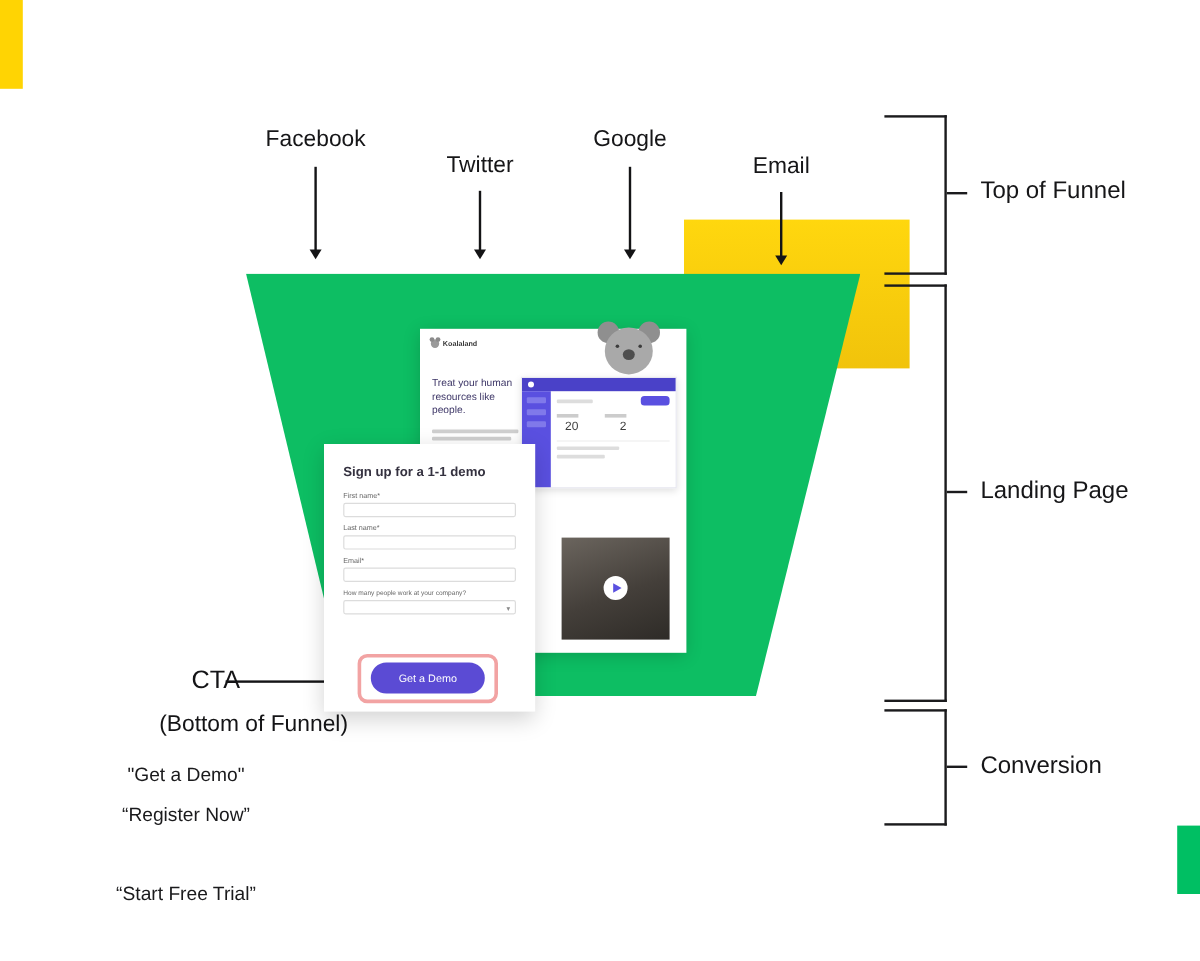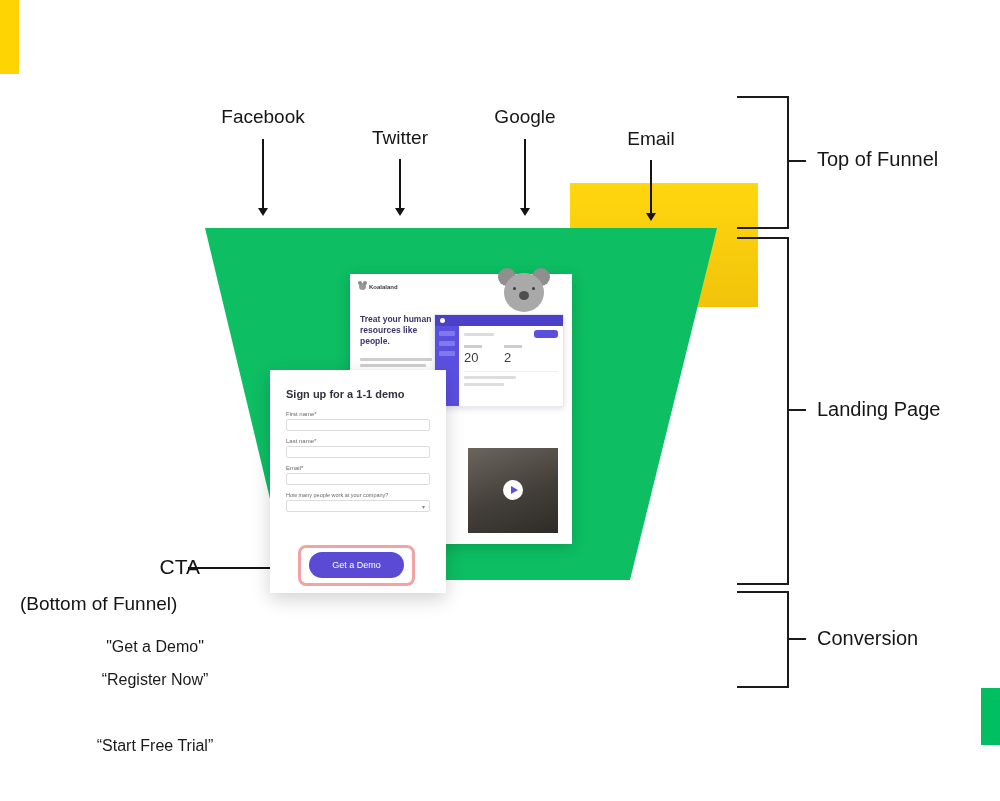--- a/index.html
+++ b/index.html
@@ -42,21 +42,21 @@
 
   
   .lp-card { position:absolute; left:350px; top:274px; width:222px; height:270px; background:#fff;
              box-shadow:0 3px 14px rgba(0,0,0,.18); z-index:3; }
   .lp-brand { position:absolute; top:9px; left:9px; display:flex; align-items:center; gap:3px;
               font-size:6px; font-weight:700; color:#3a3a3a; }
   .lp-brand-dot { width:7px; height:7px; border-radius:50%; background:#9a9a9a; position:relative; }
   .lp-brand-dot::before, .lp-brand-dot::after { content:""; position:absolute; top:-2px; width:4px; height:4px;
               border-radius:50%; background:#8b8b8b; }
   .lp-brand-dot::before { left:-1px; } .lp-brand-dot::after { right:-1px; }
-  .lp-headline { position:absolute; left:10px; top:40px; width:78px; font-size:8.5px; font-weight:700;
+  .lp-headline { position:absolute; left:10px; top:40px; width:78px; font-size:8.5px; font-weight:400;
                  color:#3C3566; line-height:1.3; }
   .lp-line { position:absolute; left:10px; height:2.5px; background:#cfcfcf; border-radius:1px; }
   .lp-line1 { top:84px; width:72px; } .lp-line2 { top:90px; width:66px; }
   .lp-line3 { top:96px; width:70px; } .lp-line4 { top:102px; width:42px; }
 
   
   .koala { position:absolute; left:148px; top:-6px; width:52px; height:52px; z-index:2; }
   .koala .ear { position:absolute; width:18px; height:18px; border-radius:50%; background:#8f8f8f; top:0; }
   .koala .ear.l { left:0; } .koala .ear.r { right:0; }
   .koala .head { position:absolute; left:6px; top:5px; width:40px; height:39px; border-radius:50%; background:#a9a9a9; }
@@ -70,21 +70,21 @@
   .db-header { height:11px; background:#4A41C8; position:relative; }
   .db-header .dot { position:absolute; left:5px; top:3px; width:5px; height:5px; border-radius:50%; background:#fff; }
   .db-side { position:absolute; left:0; top:11px; bottom:0; width:24px; background:#5A50E0; }
   .db-side .row { width:16px; height:5px; margin:5px auto 0; background:#8079EA; border-radius:1px; }
   .db-main { position:absolute; left:24px; top:11px; right:0; bottom:0; padding:4px 5px; }
   .db-bar { height:3px; background:#ddd; border-radius:1px; }
   .db-toprow { display:flex; justify-content:space-between; align-items:center; }
   .db-pill { width:24px; height:8px; background:#5A50E0; border-radius:3px; }
   .db-stats { display:flex; gap:22px; margin-top:7px; }
   .db-stat .lbl { width:18px; height:2.5px; background:#ccc; margin-bottom:2px; }
-  .db-stat .num { font-size:13px; color:#3d3d3d; }
+  .db-stat .num { font-size:10px; color:#3d3d3d;text-align:right; }
   .db-div { height:1px; background:#eee; margin:6px 0 4px; }
 
   
   .lp-photo { position:absolute; left:118px; top:174px; width:90px; height:85px;
               background:linear-gradient(160deg,#6b655e 0%,#443f3a 55%,#2e2b27 100%); }
   .play { position:absolute; left:35px; top:32px; width:20px; height:20px; background:#fff; border-radius:50%; }
   .play::after { content:""; position:absolute; left:8px; top:6px;
                  border-left:7px solid #5A50E0; border-top:4.5px solid transparent; border-bottom:4.5px solid transparent; }
 
   
@@ -99,21 +99,21 @@
   .select-box .chev { position:absolute; right:4px; top:2px; font-size:6px; color:#888; }
   .pink-highlight { position:absolute; left:28px; top:175px; width:117px; height:41px;
                     border:3px solid #F2A3A3; border-radius:8px; }
   .demo-btn { position:absolute; left:39px; top:182px; width:95px; height:26px; background:#5B4BD4;
               border:none; border-radius:13px; color:#fff; font-size:9px; font-family:"Liberation Sans", sans-serif;
               cursor:pointer; }
 
   
   .cta-title { position:absolute; left:110px; top:555px; width:90px; text-align:right; font-size:21px; color:#141416; }
   .cta-line  { position:absolute; left:188px; top:567px; width:96px; height:2px; background:#141416; }
-  .cta-sub   { position:absolute; left:20px; top:593px; width:270px; text-align:left; font-size:19px; color:#141416; }
+  .cta-sub   { position:absolute; left:20px; top:593px; width:270px; text-align:right; font-size:19px; color:#141416; }
   .cta-ex    { position:absolute; left:20px; width:270px; text-align:center; font-size:16px; color:#1a1a1c; }
   .cta-ex1 { top:638px; } .cta-ex2 { top:671px; } .cta-ex3 { top:704px; } .cta-ex4 { top:737px; }
 
   
   .bk { position:absolute; background:#1b1b1d; z-index:5; }
   .bk-v { width:2px; left:787px; }
   .bk-h { height:2px; left:737px; width:52px; }
   .bk-d { height:2px; left:789px; width:17px; }
   .b1v { top:96px; height:133px; } .b1t { top:96px; } .b1b { top:227px; } .b1d { top:160px; }
   .b2v { top:237px; height:348px; } .b2t { top:237px; } .b2b { top:583px; } .b2d { top:409px; }

